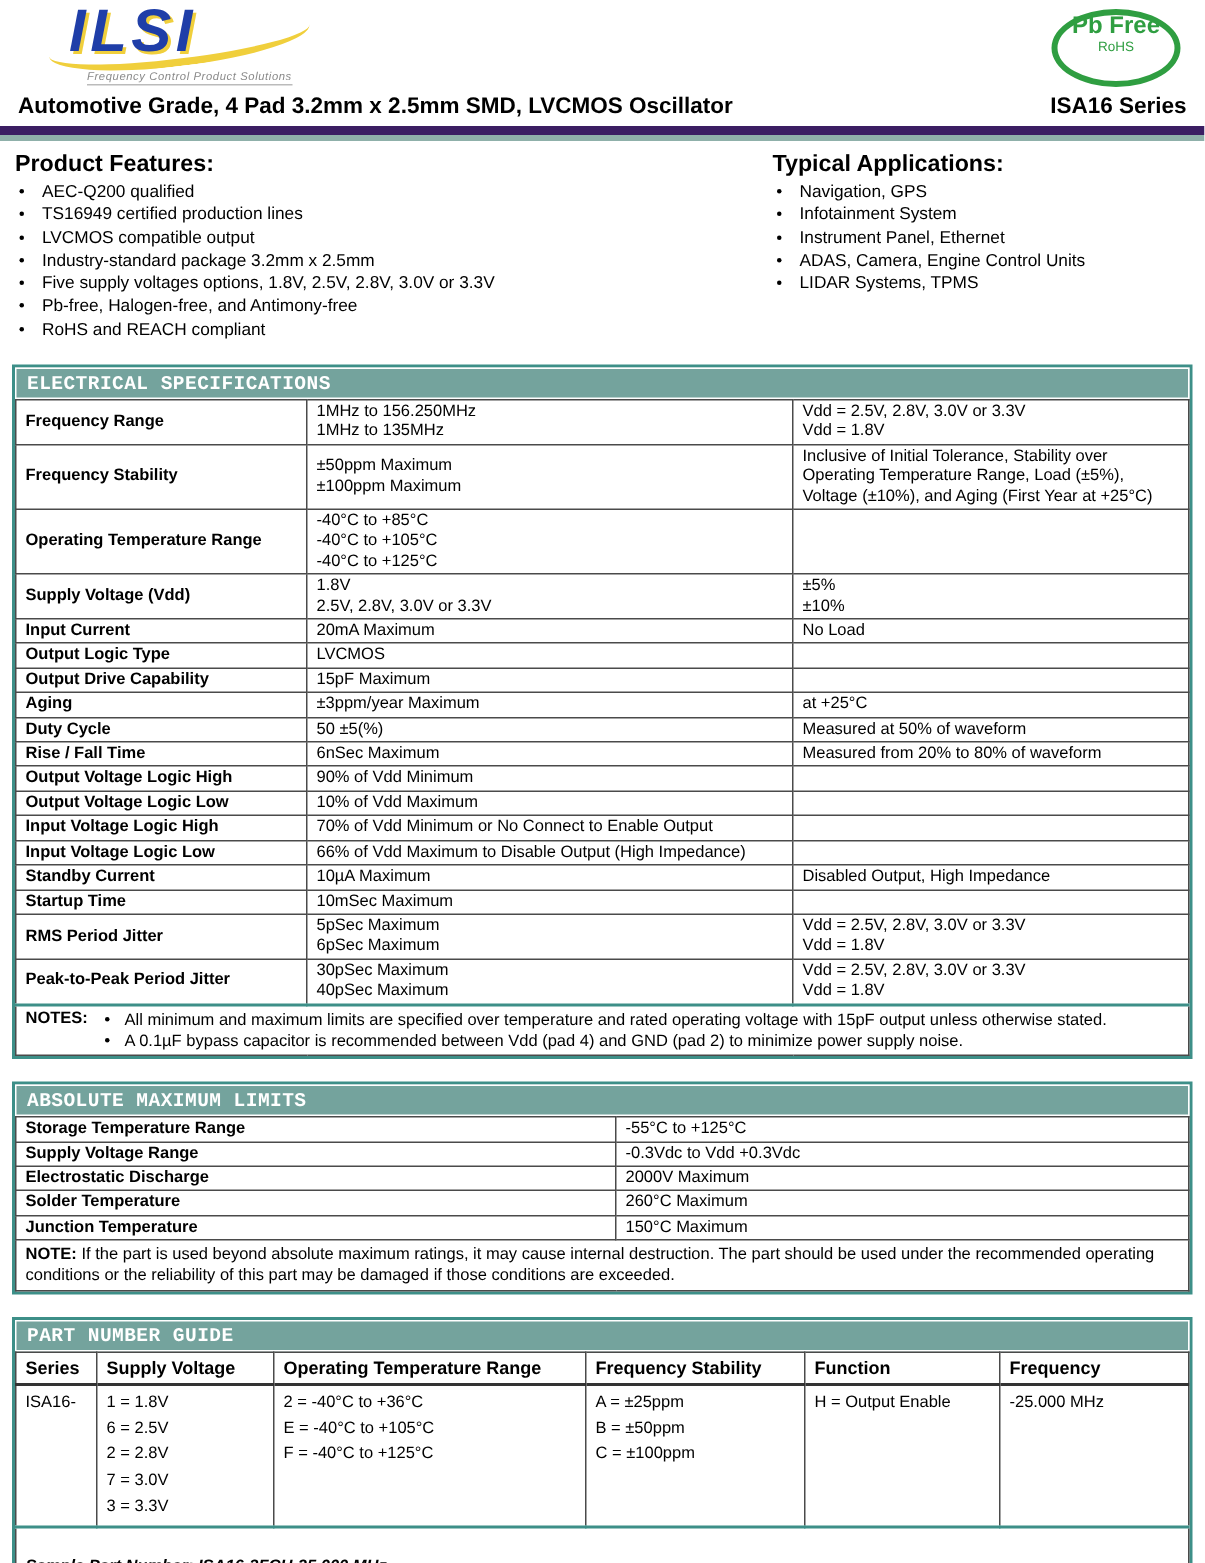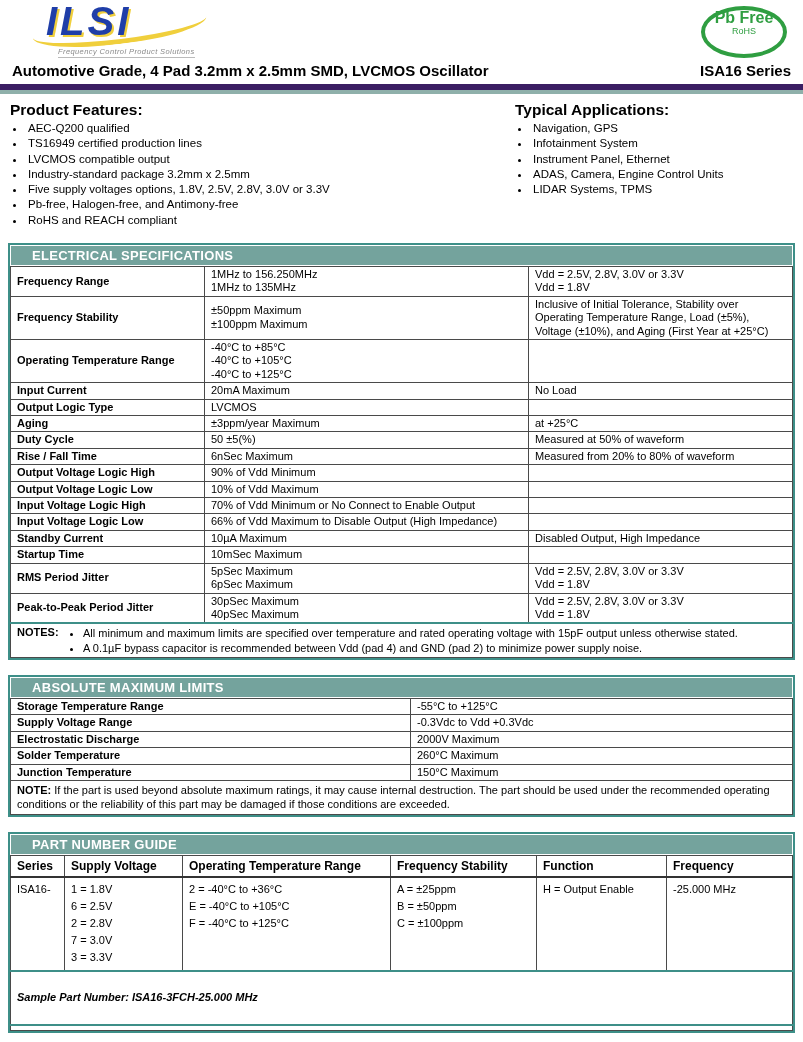--- a/index.html
+++ b/index.html
@@ -48,21 +48,21 @@
   .col-left { width: 505px; }
   .col-right { flex: 1; }
   .section-heading { font-size: 15.5px; font-weight: bold; margin: 0 0 2px 0; }
   ul.bullets { margin: 1px 0 0 16px; padding: 0; font-size: 11.5px; line-height: 1.33; }
   ul.bullets li { margin: 0; padding-left: 2px; }
 
   
   .table-wrap { margin: 15px 8px 0 8px; border: 2px solid #3d8f88; background: #fff; }
   .bar {
     background: #74a39d; color: #fff; font-weight: bold; font-size: 13px;
-    padding: 2px 21px; letter-spacing: 0.3px; border: 1px solid #fff;
+    padding: 2px 7px; letter-spacing: 0.3px; border: 1px solid #fff; font-family: Liberation Mono, monospace;
   }
   table { width: 100%; border-collapse: collapse; table-layout: fixed; font-size: 11px; }
   td, th { border: 1px solid #4a4a4a; padding: 1px 6px; vertical-align: middle; line-height: 1.22; }
   th { text-align: left; font-size: 12px; border-bottom: 2px solid #333; padding: 3px 6px; }
 
   .cell-param { font-weight: bold; }
   .cell-value, .cell-condition { white-space: pre-line; }
 
   .notes-cell { border-top: 2px solid #3d8f88; padding: 2px 6px; }
   .notes-flex { display: flex; align-items: flex-start; }
@@ -149,27 +149,39 @@
           <td class="cell-condition">Inclusive of Initial Tolerance, Stability over Operating Temperature Range, Load (±5%), Voltage (±10%), and Aging (First Year at +25°C)</td>
         </tr>
         <tr>
           <td class="cell-param">Operating Temperature Range</td>
           <td class="cell-value">-40°C to +85°C
 -40°C to +105°C
 -40°C to +125°C</td>
           <td class="cell-condition"></td>
         </tr>
         <tr>
+          <td class="cell-param">Supply Voltage (Vdd)</td>
+          <td class="cell-value">1.8V
+2.5V, 2.8V, 3.0V or 3.3V</td>
+          <td class="cell-condition">±5%
+±10%</td>
+        </tr>
+        <tr>
           <td class="cell-param">Input Current</td>
           <td class="cell-value">20mA Maximum</td>
           <td class="cell-condition">No Load</td>
         </tr>
         <tr>
           <td class="cell-param">Output Logic Type</td>
           <td class="cell-value">LVCMOS</td>
+          <td class="cell-condition"></td>
+        </tr>
+        <tr>
+          <td class="cell-param">Output Drive Capability</td>
+          <td class="cell-value">15pF Maximum</td>
           <td class="cell-condition"></td>
         </tr>
         <tr>
           <td class="cell-param">Aging</td>
           <td class="cell-value">±3ppm/year Maximum</td>
           <td class="cell-condition">at +25°C</td>
         </tr>
         <tr>
           <td class="cell-param">Duty Cycle</td>
           <td class="cell-value">50 ±5(%)</td>

